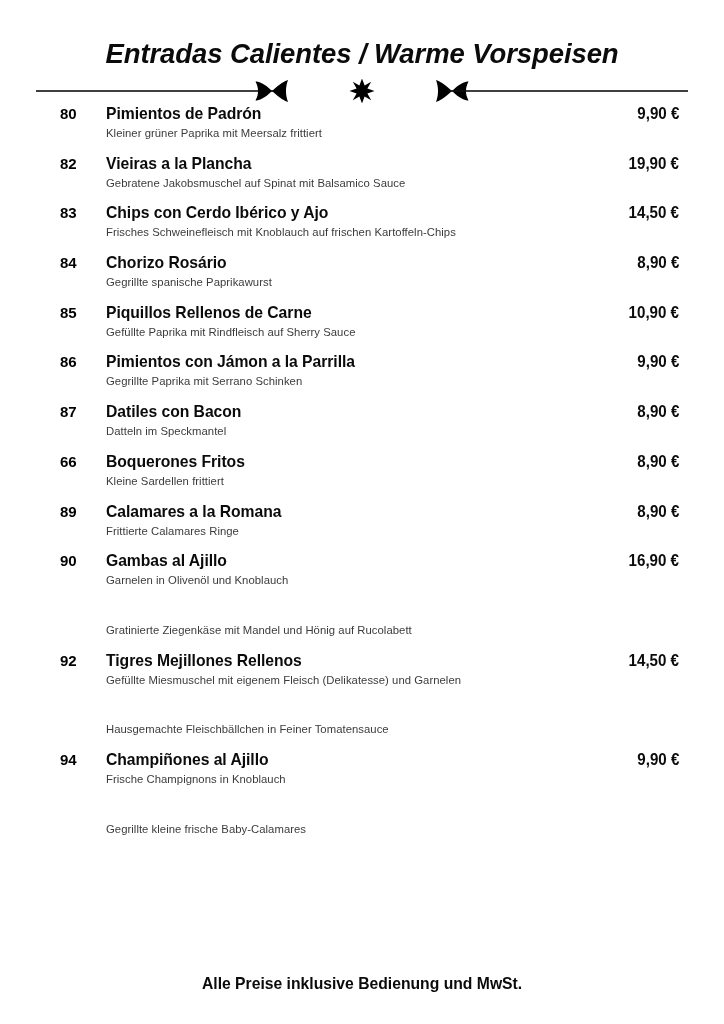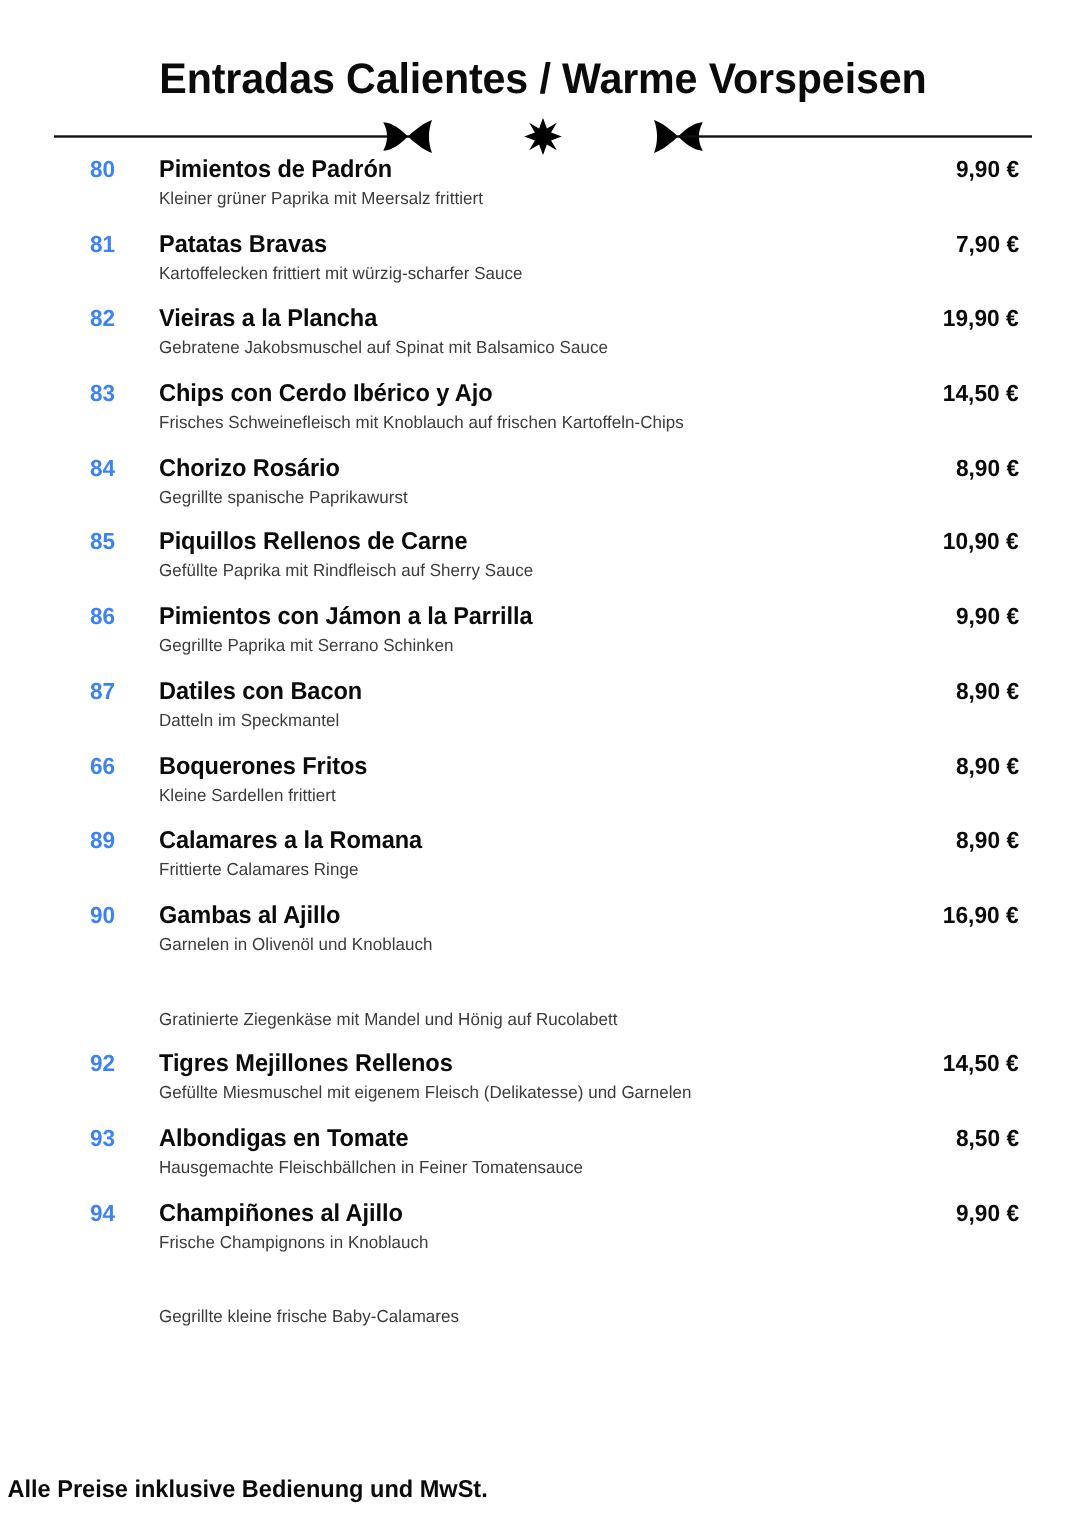--- a/index.html
+++ b/index.html
@@ -19,20 +19,21 @@
   .page {
     position: relative;
     width: 724px;
     height: 1024px;
     box-sizing: border-box;
   }
 
   
   .header {
     padding-top: 38px;
+    font-style: italic;
   }
   .menu-title {
     text-align: center;
     font-size: 28.5px;
     font-weight: bold;
     letter-spacing: -0.1px;
     line-height: 1.12;
     color: #0b0b0b;
     transform: scaleX(0.965);
     transform-origin: center;
@@ -72,21 +73,21 @@
     height: 22px;
   }
   .item-num {
     position: absolute;
     left: 60px;
     top: 1px;
     width: 32px;
     text-align: left;
     font-size: 15.5px;
     font-weight: bold;
-    color: #3b82f6;
+    color: #000000;
     transform: scaleX(0.97);
     transform-origin: left center;
   }
   .item-title {
     position: absolute;
     left: 106px;
     top: 0px;
     font-size: 16.3px;
     font-weight: bold;
     color: #0b0b0b;
@@ -118,22 +119,22 @@
     transform: scaleX(0.975);
     transform-origin: left center;
     white-space: nowrap;
   }
 
   
   .footer {
     position: absolute;
     left: 0;
     right: 0;
-    bottom: 21px;
-    text-align: left;
+    bottom: 31px;
+    text-align: center;
   }
   .footer-note {
     font-size: 16.2px;
     font-weight: bold;
     color: #0b0b0b;
     transform: scaleX(0.97);
     display: inline-block;
     transform-origin: center;
   }
 </style>
@@ -167,28 +168,20 @@
       <li class="item">
         <div class="item-head">
           <span class="item-num">80</span>
           <span class="item-title">Pimientos de Padrón</span>
           <span class="item-price">9,90 €</span>
         </div>
         <div class="item-desc">Kleiner grüner Paprika mit Meersalz frittiert</div>
       </li>
       <li class="item">
         <div class="item-head">
-          <span class="item-num">81</span>
-          <span class="item-title">Patatas Bravas</span>
-          <span class="item-price">7,90 €</span>
-        </div>
-        <div class="item-desc">Kartoffelecken frittiert mit würzig-scharfer Sauce</div>
-      </li>
-      <li class="item">
-        <div class="item-head">
           <span class="item-num">82</span>
           <span class="item-title">Vieiras a la Plancha</span>
           <span class="item-price">19,90 €</span>
         </div>
         <div class="item-desc">Gebratene Jakobsmuschel auf Spinat mit Balsamico Sauce</div>
       </li>
       <li class="item">
         <div class="item-head">
           <span class="item-num">83</span>
           <span class="item-title">Chips con Cerdo Ibérico y Ajo</span>
@@ -257,25 +250,20 @@
       </li>
       <li class="item">
         <div class="item-head">
           <span class="item-num">92</span>
           <span class="item-title">Tigres Mejillones Rellenos</span>
           <span class="item-price">14,50 €</span>
         </div>
         <div class="item-desc">Gefüllte Miesmuschel mit eigenem Fleisch (Delikatesse) und Garnelen</div>
       </li>
       <li class="item">
-        <div class="item-head">
-          <span class="item-num">93</span>
-          <span class="item-title">Albondigas en Tomate</span>
-          <span class="item-price">8,50 €</span>
-        </div>
         <div class="item-desc">Hausgemachte Fleischbällchen in Feiner Tomatensauce</div>
       </li>
       <li class="item">
         <div class="item-head">
           <span class="item-num">94</span>
           <span class="item-title">Champiñones al Ajillo</span>
           <span class="item-price">9,90 €</span>
         </div>
         <div class="item-desc">Frische Champignons in Knoblauch</div>
       </li>

